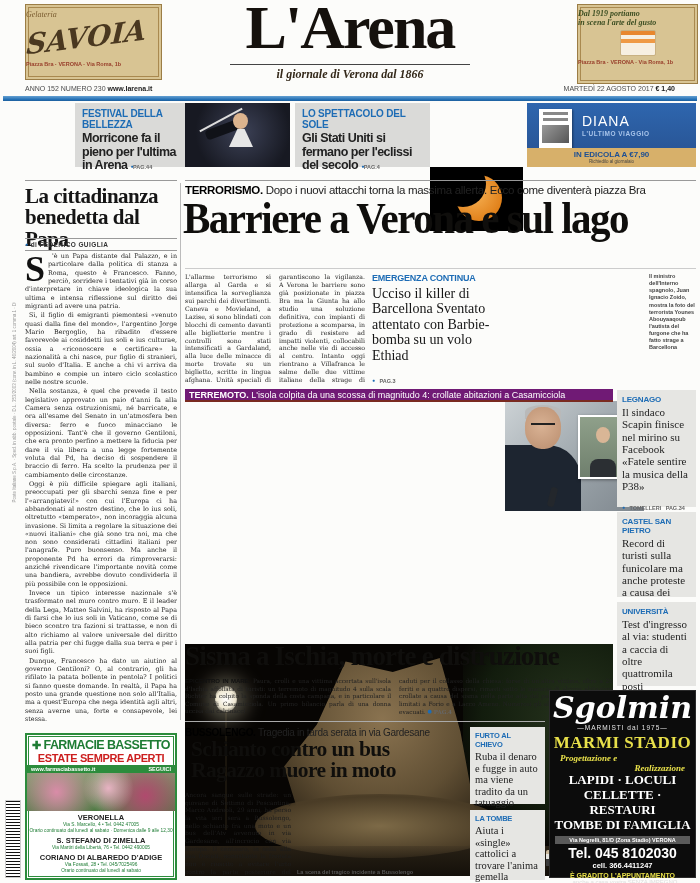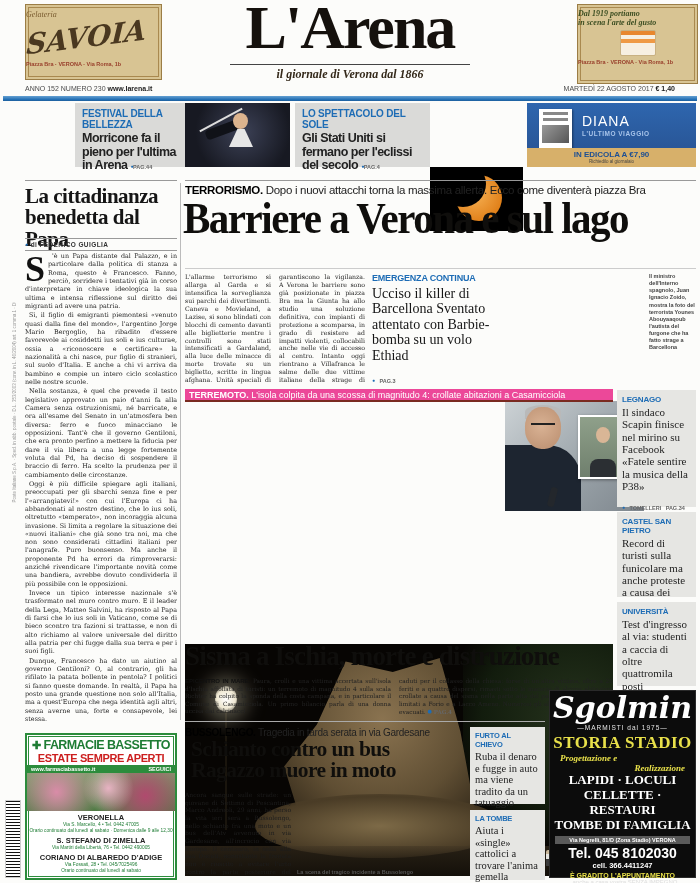--- a/index.html
+++ b/index.html
@@ -86,21 +86,21 @@
   .min-hair { position:absolute; left:20px; top:4px; width:36px; height:14px; border-radius:50% 50% 0 0; background:#b9b9b9; }
   .min-glasses { position:absolute; left:26px; top:22px; width:24px; height:4px; border-top:2px solid #222; }
   .min-mic { position:absolute; left:44px; bottom:4px; width:7px; height:20px; background:#23272c; transform:rotate(14deg); border-radius:3px; }
   .min-photo { position:absolute; right:14px; top:14px; width:52px; height:64px; background:#fff; padding:2px; box-sizing:border-box; box-shadow:1px 1px 3px rgba(0,0,0,.4); }
   .min-photo-in { width:100%; height:100%; background:linear-gradient(180deg,#8fa08a,#6f7f6d); position:relative; }
   .min-face { position:absolute; left:16px; top:10px; width:14px; height:16px; border-radius:50%; background:#d9b696; }
   .min-torso { position:absolute; left:10px; bottom:0; width:26px; height:18px; background:#2b2f33; border-radius:8px 8px 0 0; }
   .min-caption { left:649px; top:273px; width:47px; font-weight:bold; font-size:5.5px; line-height:1.3; color:#444; }
 
   
-  .terr-banner { left:185px; top:389px; width:428px; height:13px; background:#ec4899; color:#fff;
+  .terr-banner { left:185px; top:389px; width:428px; height:13px; background:#701a75; color:#fff;
      font-size:9px; padding:1px 4px; box-sizing:border-box; border-bottom:2px solid #7a2a20; white-space:nowrap; overflow:hidden; }
   .terr-banner b { letter-spacing:0; }
   .photo-ischia { left:185px; top:406px; width:428px; height:232px; background:#070503; position:relative; overflow:hidden; }
   .isc-building { position:absolute; left:95px; top:14px; width:205px; height:175px;
      background:radial-gradient(circle at 50% 35%, #8a7350, #5f4e33 55%, #2e2517 92%);
      clip-path:polygon(12% 100%, 2% 62%, 18% 38%, 32% 2%, 55% 8%, 78% 0, 88% 42%, 97% 100%); }
   .isc-rubble { position:absolute; left:70px; top:150px; width:250px; height:64px; border-radius:50%;
      background:radial-gradient(ellipse at 50% 50%, #7d6a47, #4a3c26 65%, rgba(10,8,5,0)); }
   .isc-tree { position:absolute; right:-30px; top:-10px; width:180px; height:210px;
      background:radial-gradient(circle at 62% 40%, #26331d, #121c0d 55%, rgba(0,0,0,0) 78%); }
@@ -366,21 +366,21 @@
   </div>
   <div class="abs brief-box" style="top:810px; height:70px;">
     <div class="side-label" style="font-size:7.5px;">LA TOMBE</div>
     <div class="brief-text">Aiuta i «single» cattolici a trovare l'anima gemella</div>
 
   </div>
 
   <div class="abs sgolmin">
     <div class="sg-name">Sgolmin</div>
     <div class="sg-sub">—MARMISTI dal 1975—</div>
-    <div class="sg-marmi">STORIA STADIO</div>
+    <div class="sg-marmi">MARMI STADIO</div>
     <div class="sg-prog">Progettazione e</div>
     <div class="sg-real">Realizzazione</div>
     <div class="sg-item">LAPIDI · LOCULI</div>
     <div class="sg-item">CELLETTE · RESTAURI</div>
     <div class="sg-item">TOMBE DI FAMIGLIA</div>
     <div class="sg-addr">Via Negrelli, 81/D (Zona Stadio) VERONA</div>
     <div class="sg-tel">Tel. 045 8102030</div>
     <div class="sg-cell">cell. 366.4411247</div>
     <div class="sg-n1">È GRADITO L'APPUNTAMENTO</div>
     <div class="sg-n2">...anche a casa vostra SENZA IMPEGNO</div>

